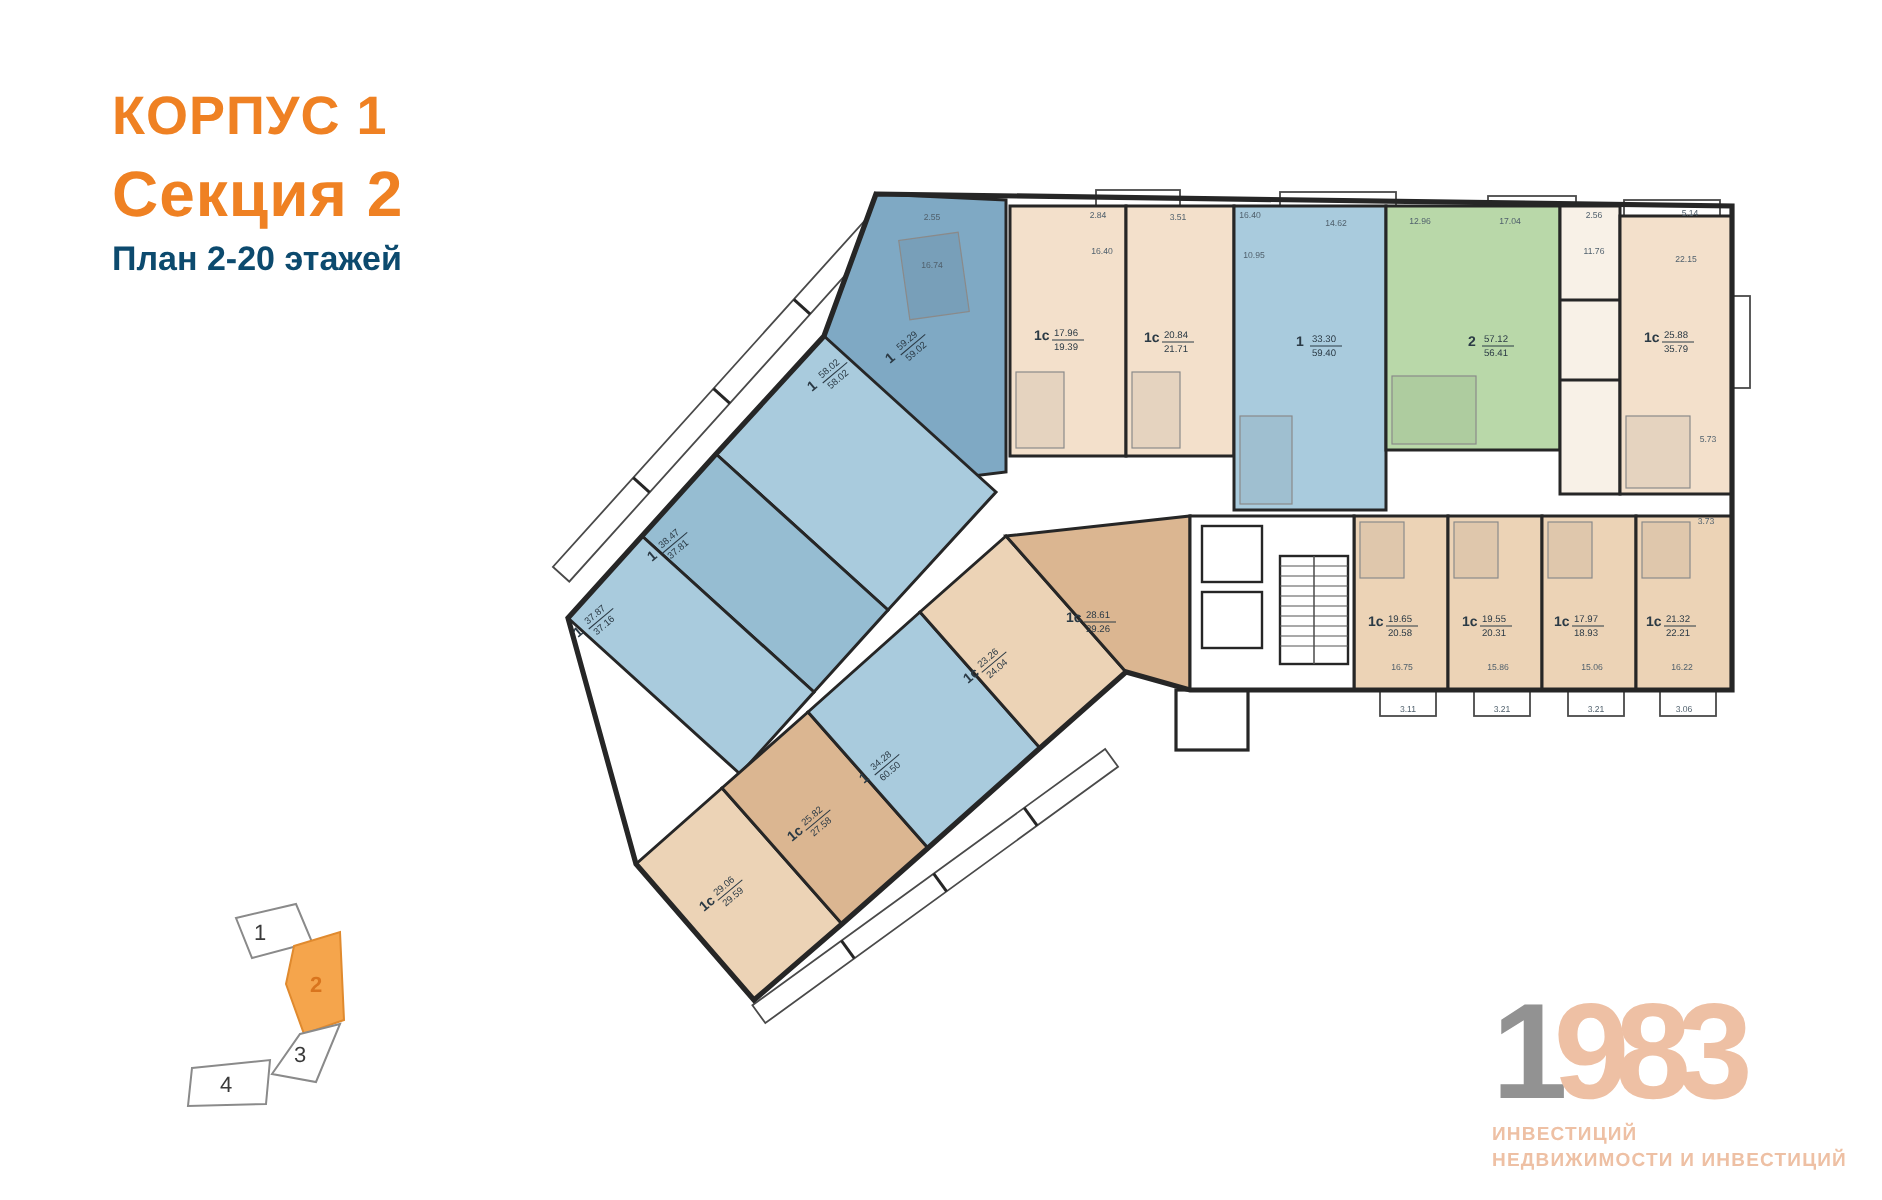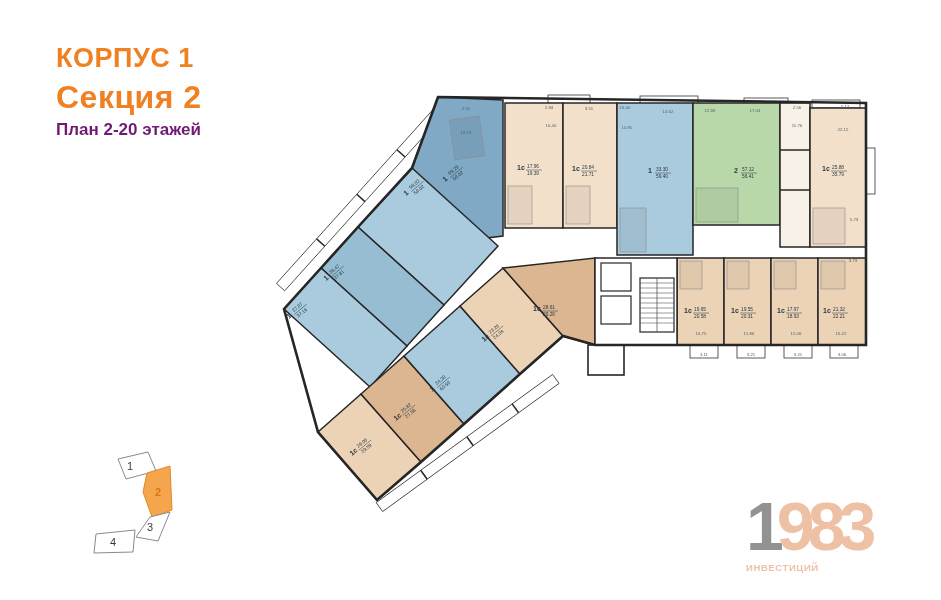--- a/index.html
+++ b/index.html
@@ -2,21 +2,21 @@
 <html><head>
 <meta charset="utf-8">
 <style>
   html,body{margin:0;padding:0;background:#ffffff;}
   #stage{position:relative;width:941px;height:600px;background:#fff;overflow:hidden;
          font-family:"Liberation Sans",sans-serif;}
   
   .title-block{position:absolute;left:56px;top:44px;line-height:1.05;}
   .t1{font-size:27px;font-weight:bold;color:#ef8123;letter-spacing:0.5px;}
   .t2{font-size:32px;font-weight:bold;color:#ef8123;margin-top:9px;letter-spacing:0.5px;}
-  .t3{font-size:17px;font-weight:bold;color:#701a75;margin-top:6px;}
+  .t3{font-size:17px;font-weight:bold;color:#0c4a6e;margin-top:6px;}
   
   svg{position:absolute;left:0;top:0;}
   .ut{font-size:7px;font-weight:bold;fill:#2b3a45;}
   .ua{font-size:4.8px;fill:#2b3a45;}
   .dim{font-size:4.3px;fill:#51616d;}
   .frac{stroke:#2b3a45;stroke-width:0.5;}
   .hint{fill:rgba(0,0,0,0.055);stroke:#8a8a8a;stroke-width:0.6;}
   .bal{fill:#ffffff;stroke:#4a4a4a;stroke-width:0.9;}
   .wall{fill:none;stroke:#262626;stroke-width:2.6;stroke-linejoin:miter;}
   .inwall{stroke:#262626;stroke-width:1.5;}
@@ -274,16 +274,17 @@
     <text class="mini-num" x="42" y="32" text-anchor="middle">1</text>
     <text class="mini-num-active" x="70" y="58" text-anchor="middle">2</text>
     <text class="mini-num" x="62" y="93" text-anchor="middle">3</text>
     <text class="mini-num" x="25" y="108" text-anchor="middle">4</text>
   </svg>
 
   <div class="logo">
     <div class="logo-year"><span class="y1">1</span><span class="y2">983</span></div>
     <div class="logo-sub">
       <div>ИНВЕСТИЦИЙ</div>
+      <div>НЕДВИЖИМОСТИ И ИНВЕСТИЦИЙ</div>
     </div>
   </div>
 
 </div>
 
 </body></html>

